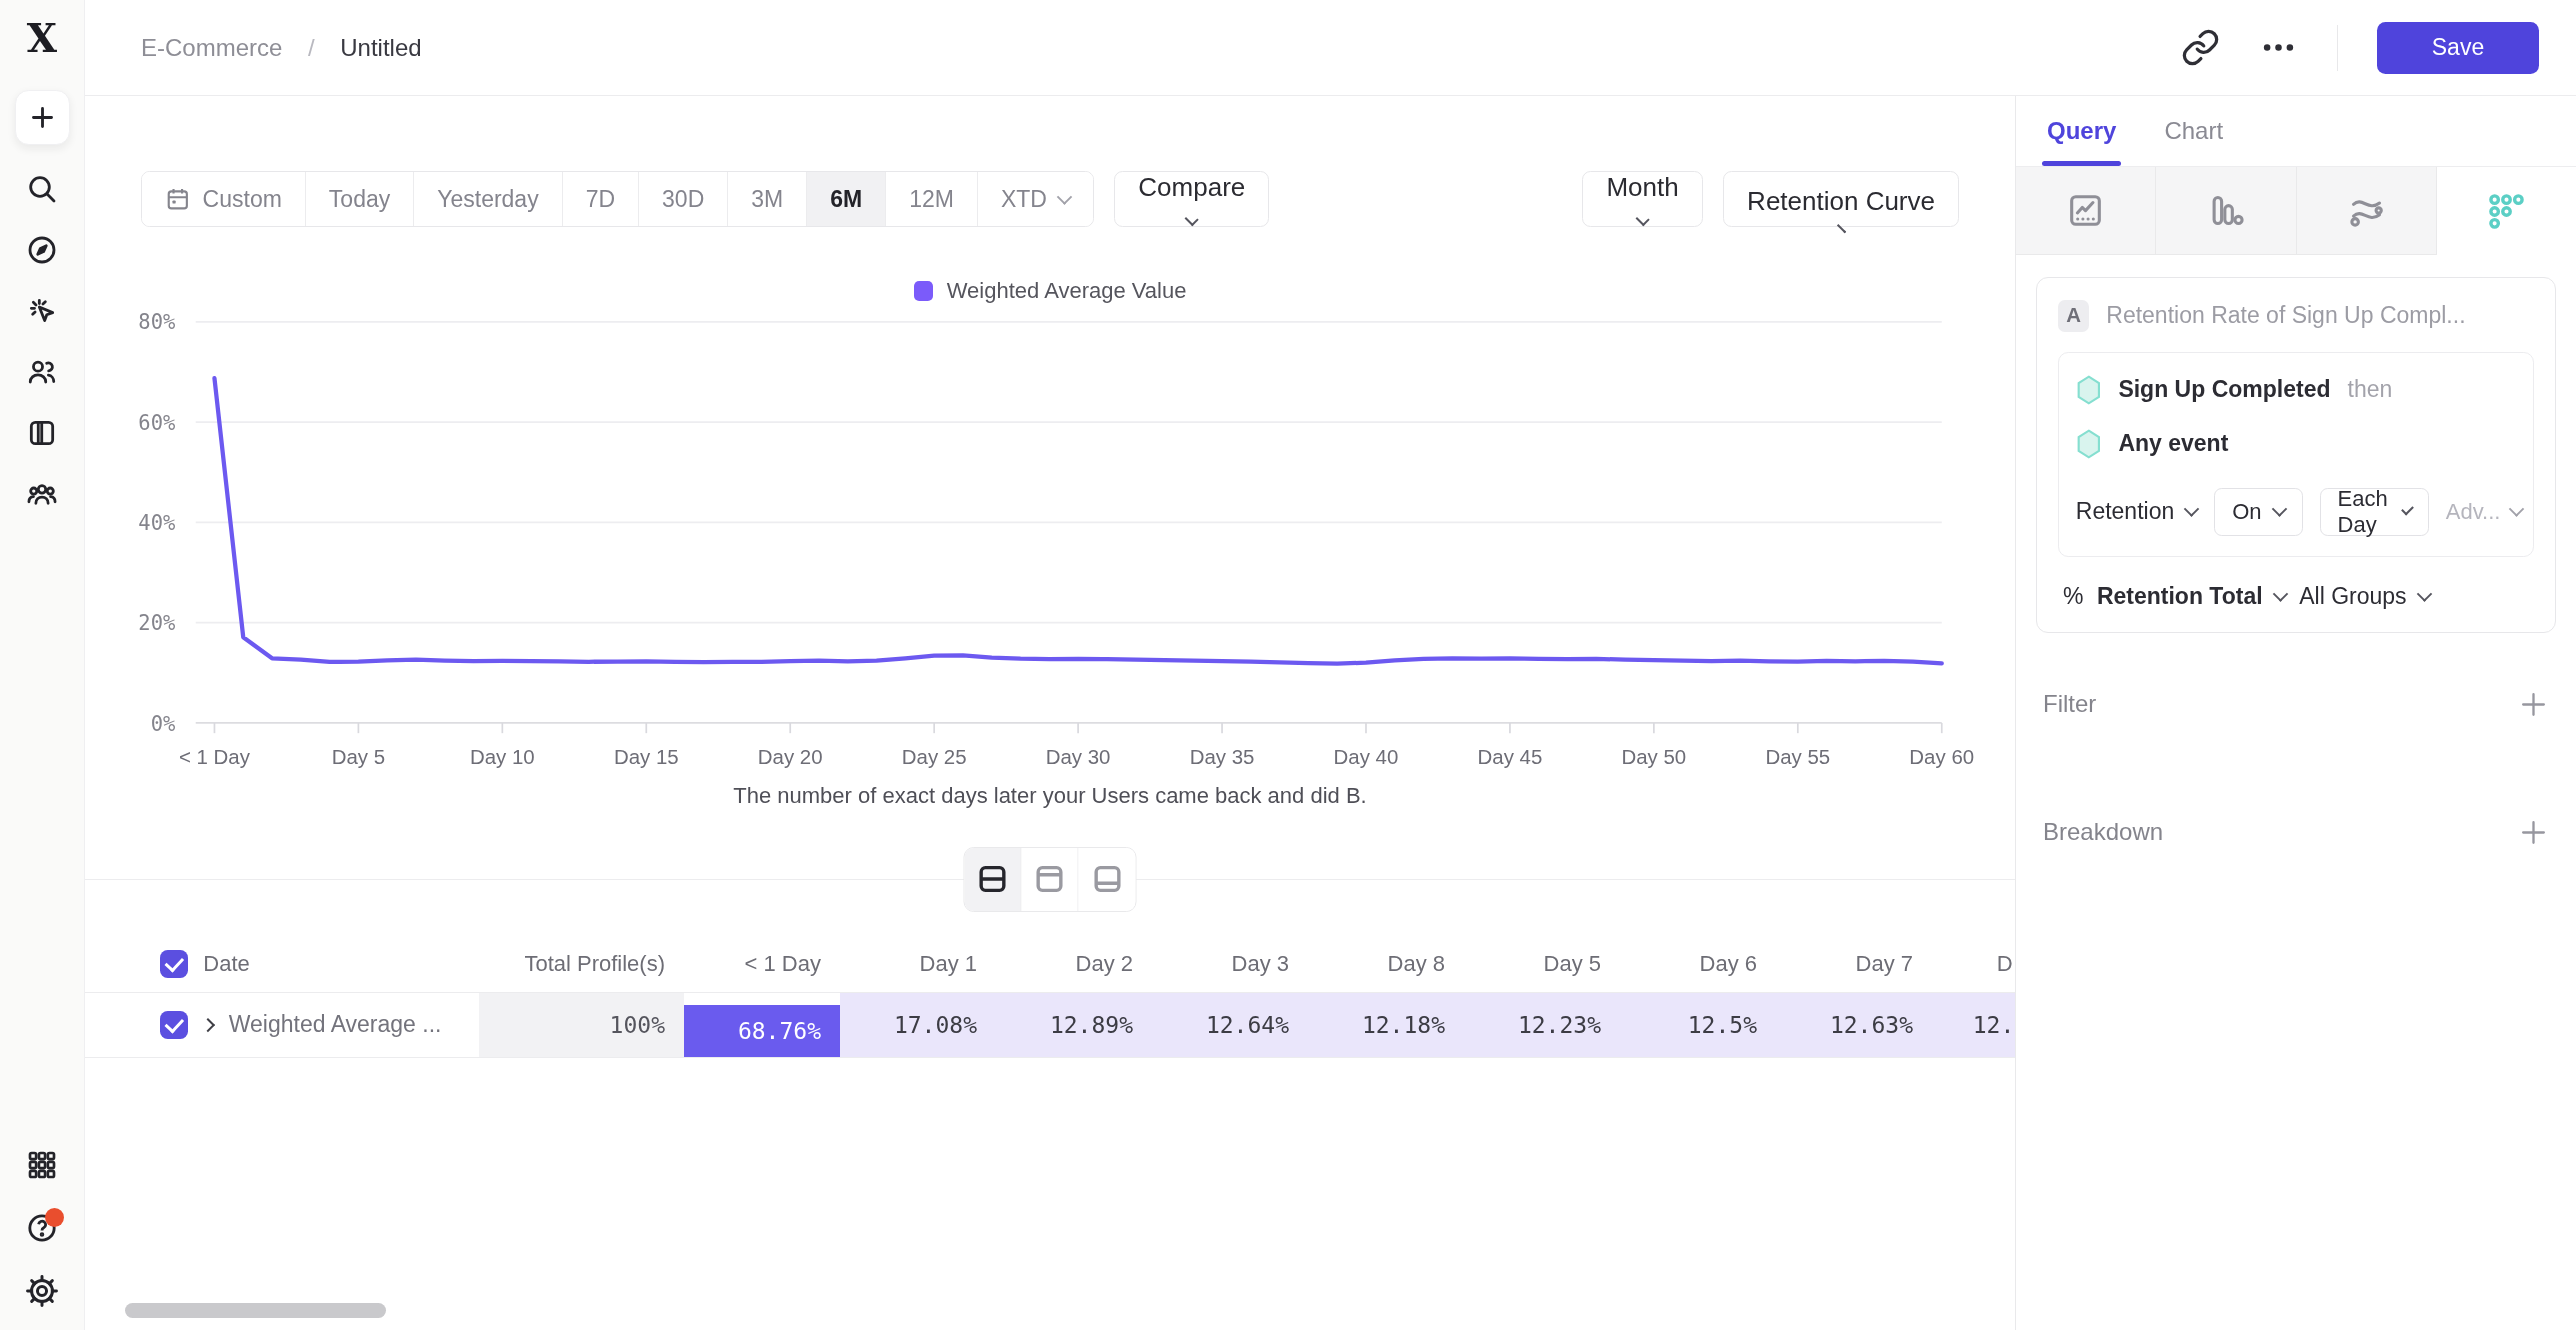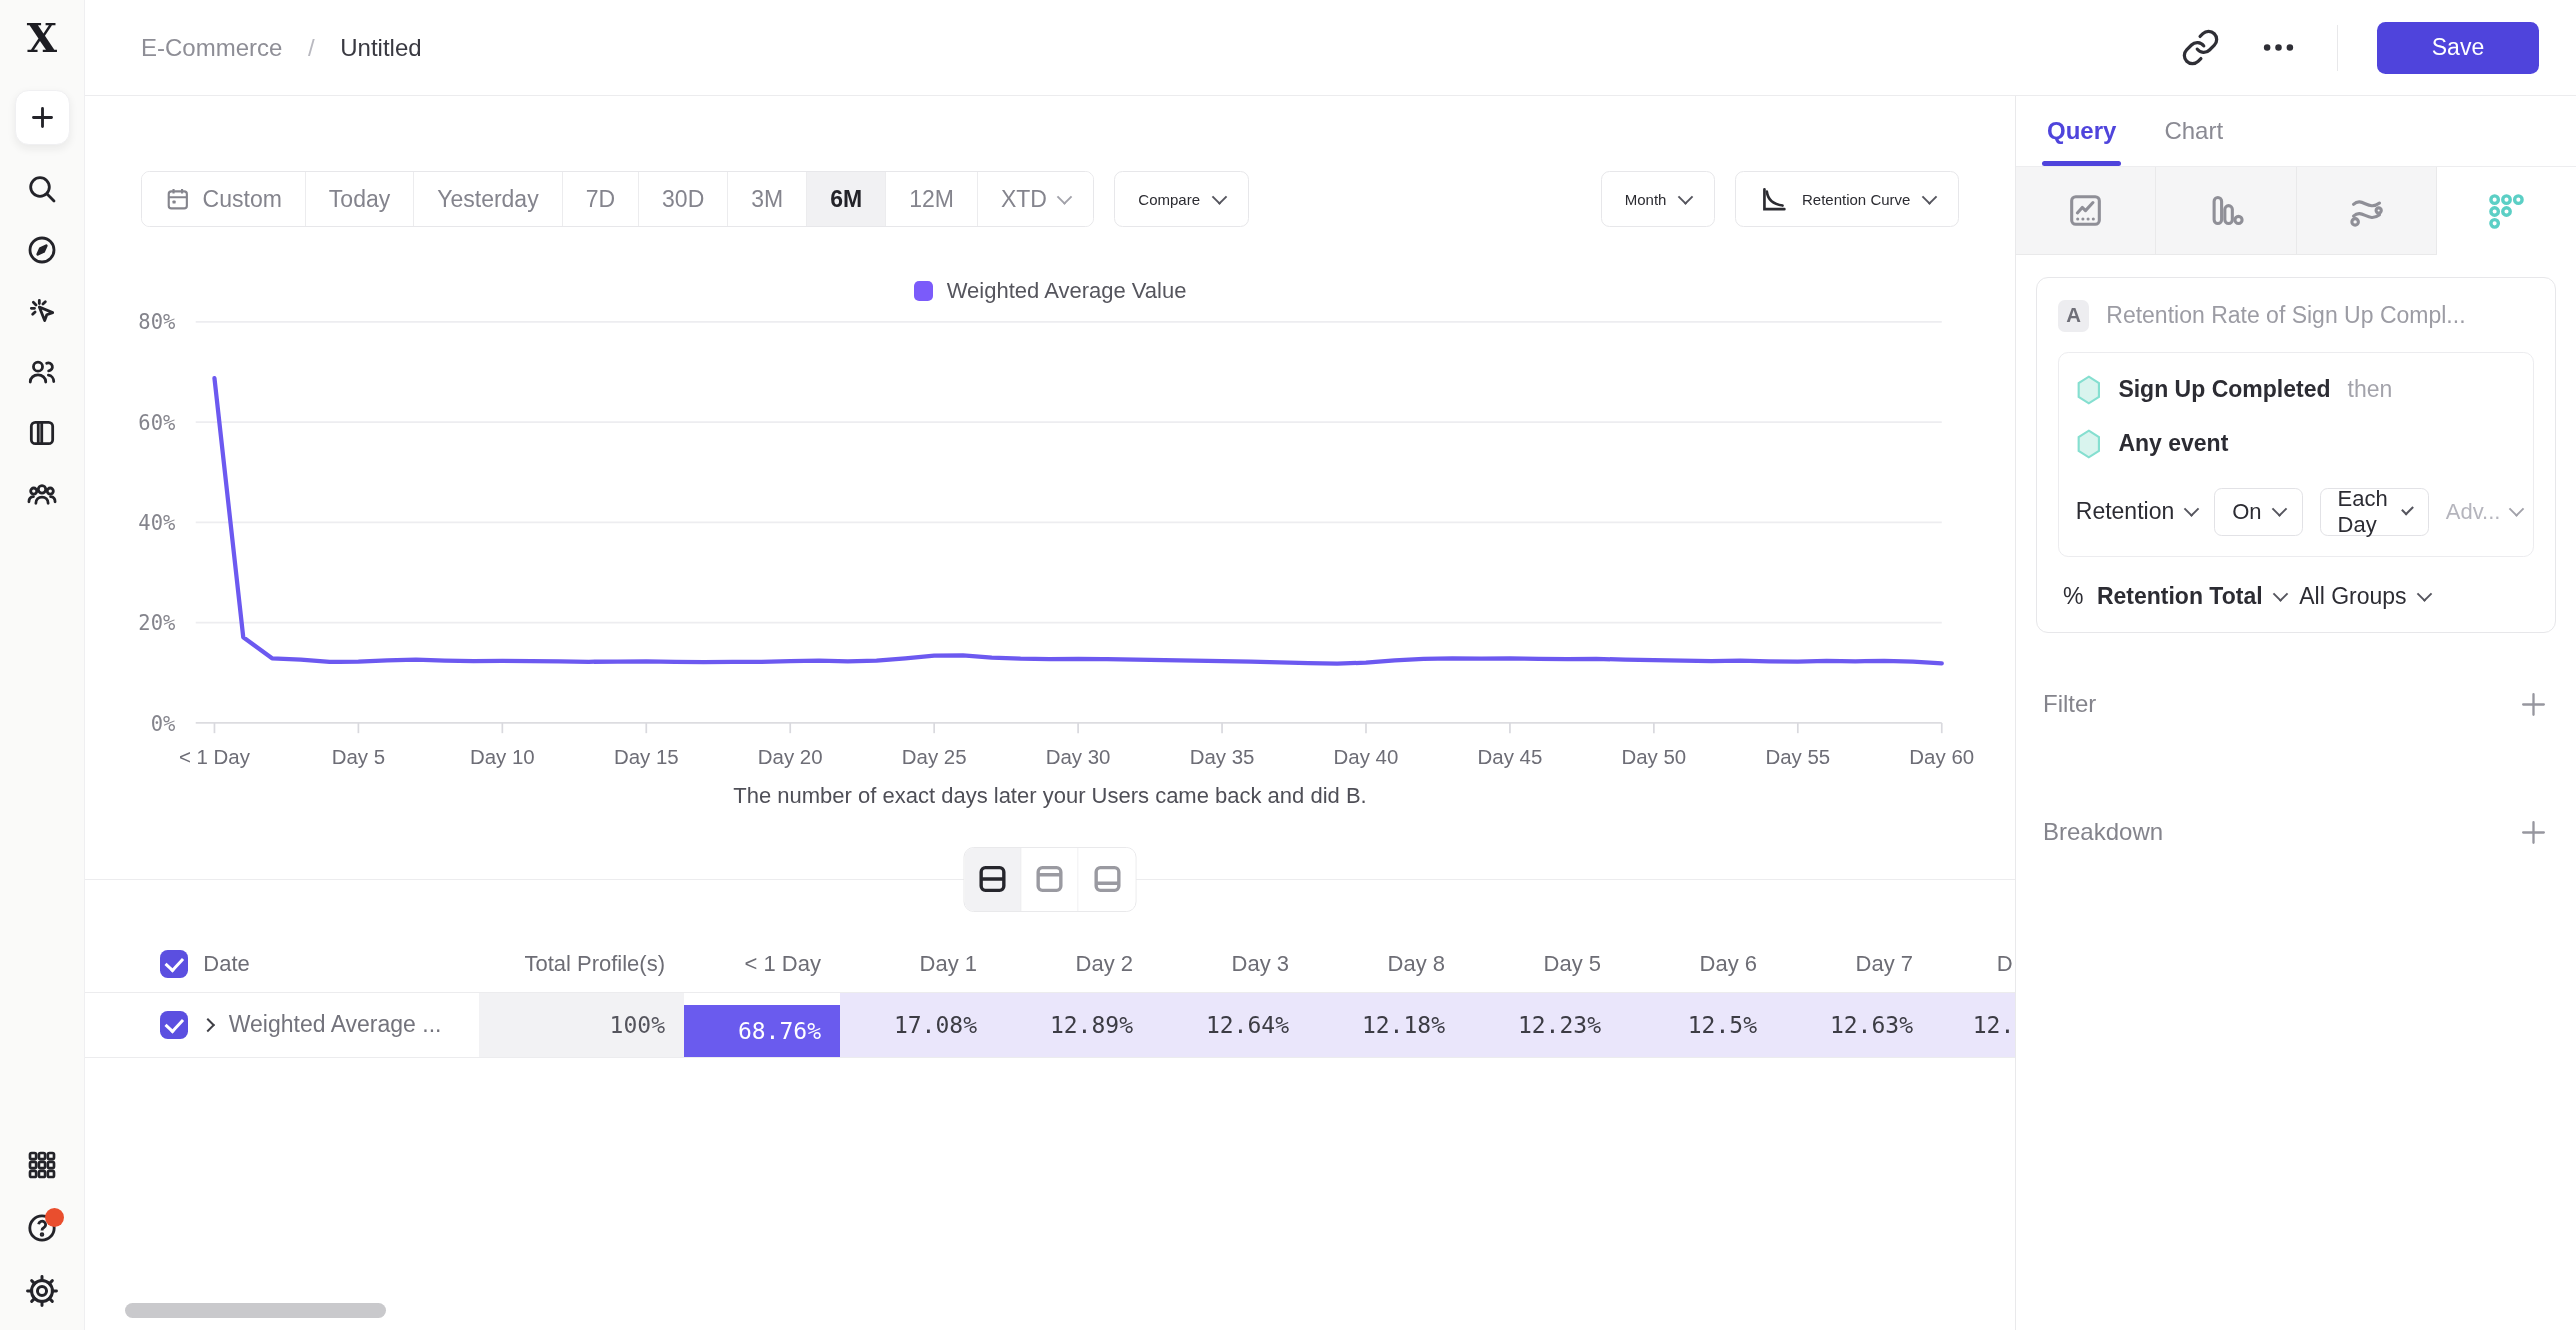--- a/index.html
+++ b/index.html
@@ -34,21 +34,21 @@
 
   
   .main { position:fixed; left:85px; top:96px; width:1930px; bottom:0; background:#fff; overflow:hidden; }
   .controls { display:flex; align-items:center; margin:75px 56px 0 56px; }
   .seg { display:flex; align-items:stretch; height:56px; border:0.9px solid #e7e7ea; border-radius:8.5px; overflow:hidden; background:#fff; }
   .seg-btn { display:flex; align-items:center; gap:12px; padding:0 23px; font-size:23px; color:#84848d;
              border-right:0.9px solid #ececee; background:#fff; white-space:nowrap; cursor:pointer; }
   .seg-btn:last-child { border-right:none; }
   .seg-btn.sel { background:#f1f1f3; color:#232329; font-weight:600; }
   .btn { height:56px; border:0.9px solid #e7e7ea; border-radius:8.5px; display:flex; align-items:center; gap:13.6px;
-         padding:0 23px; font-size:15px; color:#2b2b31; background:#fff; font-weight:500; white-space:nowrap; cursor:pointer; }
+         padding:0 23px; font-size:26px; color:#2b2b31; background:#fff; font-weight:500; white-space:nowrap; cursor:pointer;flex-direction:column; }
   .compare { margin-left:20.4px; }
   .spacer { flex:1; }
   .month { margin-right:20.4px; }
   .chev { width:11px; height:11px; border-right:2.6px solid #55555e; border-bottom:2.6px solid #55555e;
           transform:rotate(45deg) translate(-1.7px,-1.7px); display:inline-block; }
   .chev.lt { border-color:#a2a2aa; }
   .chev-r { width:10.2px; height:10.2px; border-right:2.6px solid #3f3f46; border-bottom:2.6px solid #3f3f46;
             transform:rotate(-45deg); display:inline-block; }
 
   

